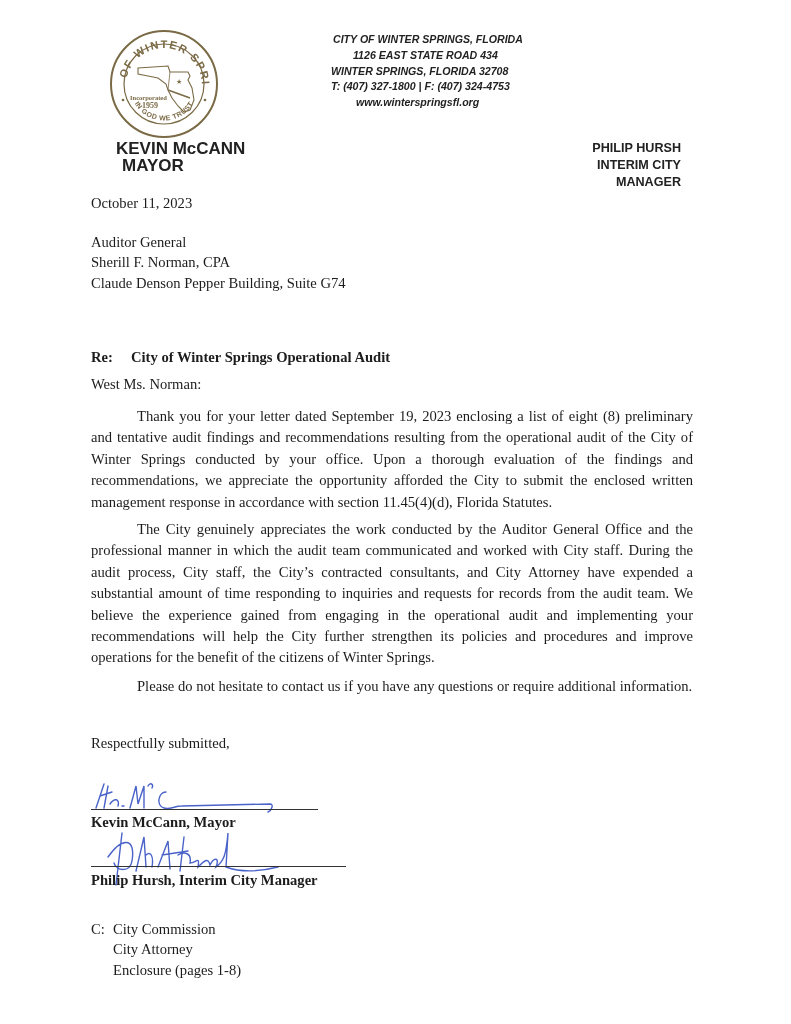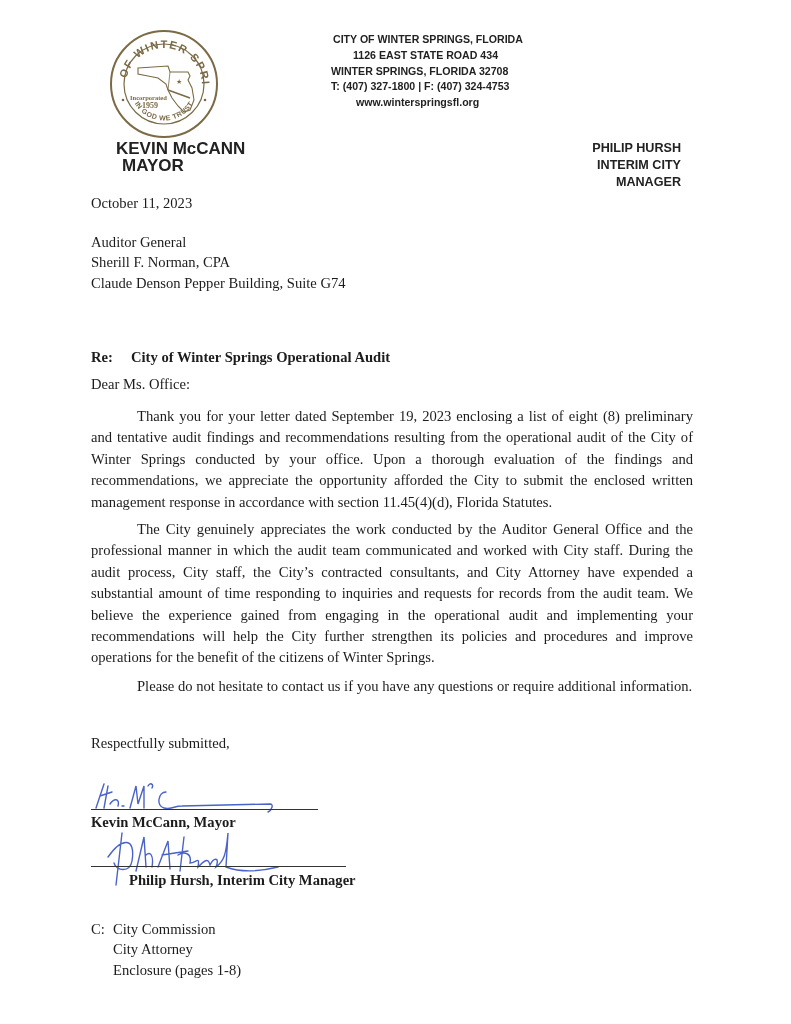--- a/index.html
+++ b/index.html
@@ -3,21 +3,21 @@
 <meta charset="utf-8">
 <style>
   html, body { margin: 0; padding: 0; background: #ffffff; }
   body { width: 791px; height: 1024px; position: relative; overflow: hidden; color: #1c1c1c; }
   .abs { position: absolute; }
   .sans { font-family: "Liberation Sans", "DejaVu Sans", sans-serif; font-weight: bold; color: #222; }
   .serif { font-family: "Liberation Serif", "DejaVu Serif", serif; }
 
   #seal { left: 108px; top: 28px; width: 112px; height: 112px; }
 
-  #letterhead { left: 320px; top: 32px; width: 230px; font-size: 10.6px; line-height: 15.8px; }
+  #letterhead { left: 320px; top: 32px; width: 230px; font-size: 10.6px; line-height: 15.8px; font-style: italic; }
   #letterhead div { white-space: nowrap; }
 
   #mayor-block { left: 116px; top: 140px; font-size: 17px; line-height: 17px; }
   #manager-block { left: 529px; top: 140px; font-size: 12.6px; line-height: 17px; text-align: right; width: 152px; }
 
   .body-text { font-size: 14.6px; line-height: 21.4px; }
   #date { left: 91px; top: 193px; }
   #recipient { left: 91px; top: 232px; line-height: 20.4px; }
   #re-line { left: 91px; top: 347px; font-weight: bold; }
   #re-line .re-label { display: inline-block; width: 40px; }
@@ -27,21 +27,21 @@
   .para .indent { display: inline-block; width: 46px; }
   #para1 { top: 406px; }
   #para2 { top: 519px; }
   #para3 { top: 676px; }
   #closing { left: 91px; top: 733px; }
 
   .sig-line { height: 1px; background: #333; }
   #sig1-line { left: 91px; top: 809px; width: 227px; }
   #sig1-name { left: 91px; top: 812px; font-weight: bold; }
   #sig2-line { left: 91px; top: 866px; width: 255px; }
-  #sig2-name { left: 91px; top: 870px; font-weight: bold; margin-left: 38px; }
+  #sig2-name { left: 91px; top: 870px; font-weight: bold; }
   .signature { position: absolute; }
   #sig1-svg { left: 92px; top: 778px; width: 185px; height: 36px; }
   #sig2-svg { left: 102px; top: 827px; width: 180px; height: 62px; }
 
   #cc-block { left: 91px; top: 907px; line-height: 20.4px; margin-top: 12px; }
   #cc-block .cc-label { display: inline-block; width: 22px; }
   #cc-block .cc-indent { padding-left: 22px; }
 </style>
 </head>
 <body>
@@ -94,21 +94,21 @@
 <div id="recipient" class="abs serif body-text">
   <div>Auditor General</div>
   <div>Sherill F. Norman, CPA</div>
   <div>Claude Denson Pepper Building, Suite G74</div>
 </div>
 
 <div id="re-line" class="abs serif body-text">
   <span class="re-label">Re:</span><span>City of Winter Springs Operational Audit</span>
 </div>
 
-<div id="salutation" class="abs serif body-text">Dear Ms. Office:</div>
+<div id="salutation" class="abs serif body-text">West Ms. Norman:</div>
 
 <div id="para1" class="abs serif body-text para">
   <span class="indent"></span><span>Thank you for your letter dated September 19, 2023 enclosing a list of eight (8) preliminary and tentative audit findings and recommendations resulting from the operational audit of the City of Winter Springs conducted by your office.  Upon a thorough evaluation of the findings and recommendations, we appreciate the opportunity afforded the City to submit the enclosed written management response in accordance with section 11.45(4)(d), Florida Statutes.</span>
 </div>
 <div id="para2" class="abs serif body-text para">
   <span class="indent"></span><span>The City genuinely appreciates the work conducted by the Auditor General Office and the professional manner in which the audit team communicated and worked with City staff. During the audit process, City staff, the City’s contracted consultants, and City Attorney have expended a substantial amount of time responding to inquiries and requests for records from the audit team.  We believe the experience gained from engaging in the operational audit and implementing your recommendations will help the City further strengthen its policies and procedures and improve operations for the benefit of the citizens of Winter Springs.</span>
 </div>
 <div id="para3" class="abs serif body-text para">
   <span class="indent"></span><span>Please do not hesitate to contact us if you have any questions or require additional information.</span>
 </div>

